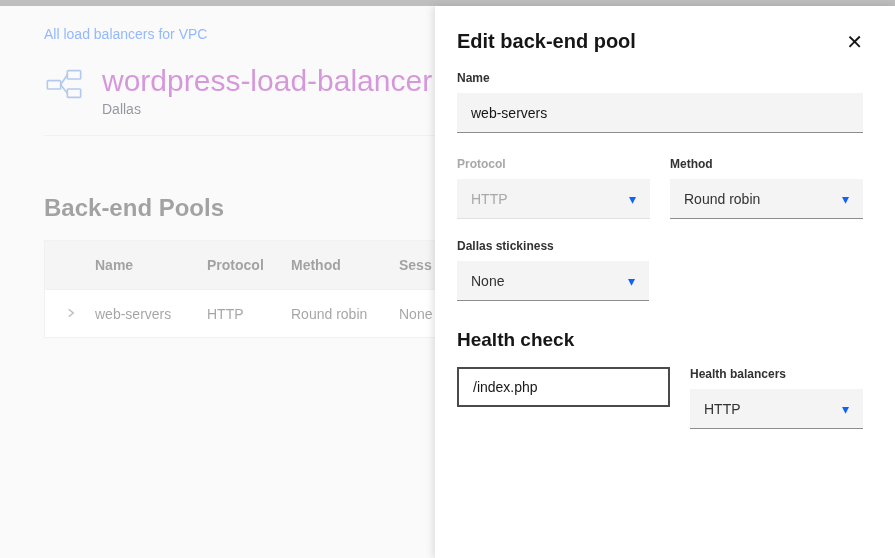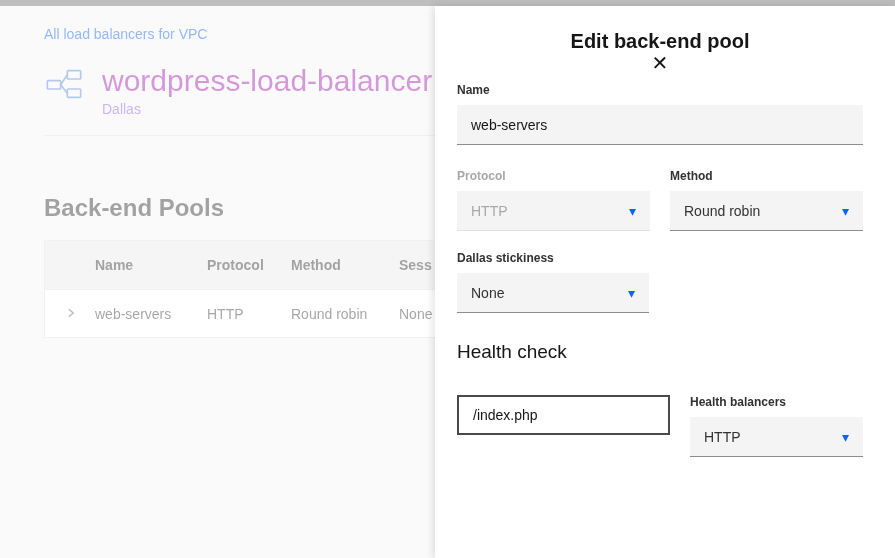--- a/index.html
+++ b/index.html
@@ -30,21 +30,21 @@
       margin-right: 60px;
     }
     .lb-icon svg { width: 40px; height: 40px; }
     .title-block h1 {
       font-size: 30px;
       font-weight: 400;
       color: #a21caf;
       line-height: 1.1;
     }
     .title-block .subtitle {
-      color: #8b5cf6;
+      color: #0f172a;
       font-size: 14px;
       margin-top: 4px;
     }
     .section-heading {
       font-size: 24px;
       font-weight: 600;
       color: #323232;
       margin-top: 58px;
       margin-bottom: 18px;
     }
@@ -91,22 +91,21 @@
       height: 552px;
       background: #fff;
       box-shadow: -2px 0 8px rgba(0,0,0,0.12);
       padding: 24px 32px 0 22px;
       overflow: hidden;
     }
     .panel-head {
       display: flex;
       justify-content: space-between;
       align-items: center;
-      margin-bottom: 10px;
-      flex-direction: column;
+      margin-bottom: 18px;
     }
     .panel-head h2 {
       font-size: 20px;
       font-weight: 600;
     }
     .close { cursor: pointer; font-size: 20px; line-height: 1; }
     .field-row {
       display: flex;
       gap: 20px;
       margin-bottom: 20px;
@@ -150,23 +149,23 @@
     .select.disabled {
       background: #f4f4f4;
       color: #a8a8a8;
       border-bottom: 1px solid #e0e0e0;
       cursor: default;
     }
     .select.limited { max-width: 192px; }
     .chev { color: #0f62fe; }
     .panel-subheading {
       font-size: 19px;
-      font-weight: 400;
+      font-weight: 700;
       margin-top: 28px;
-      margin-bottom: 32px;
+      margin-bottom: 16px;
     }
   </style>
 </head>
 <body>
 
 <div class="topbar"></div>
 
 <div class="page">
   <div class="breadcrumb">All load balancers for VPC</div>
 

